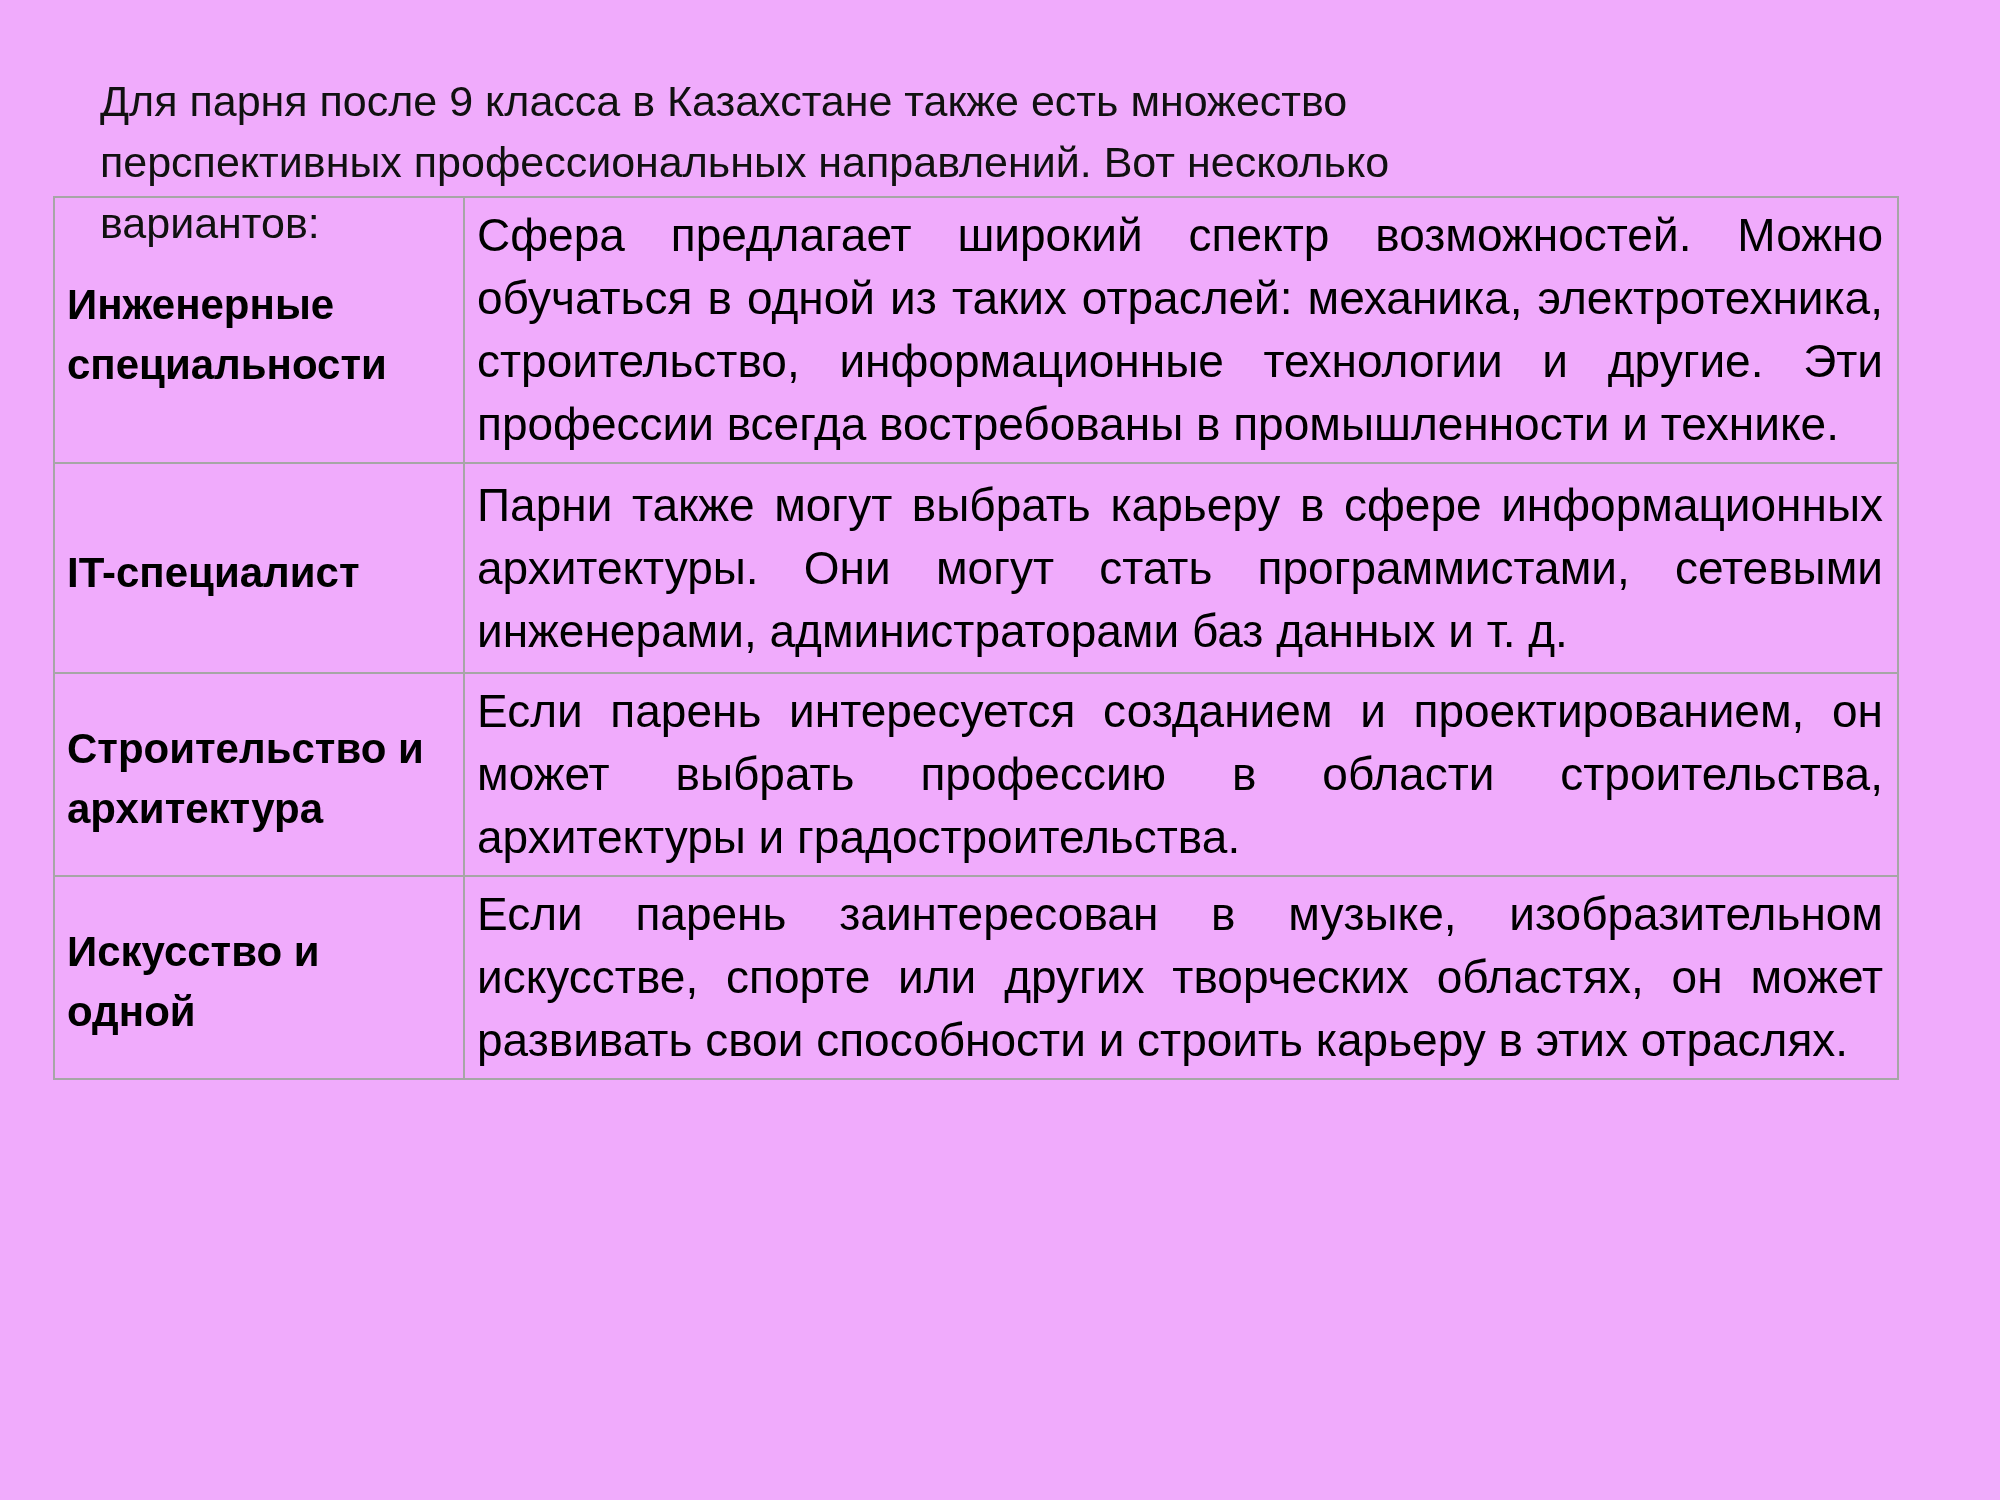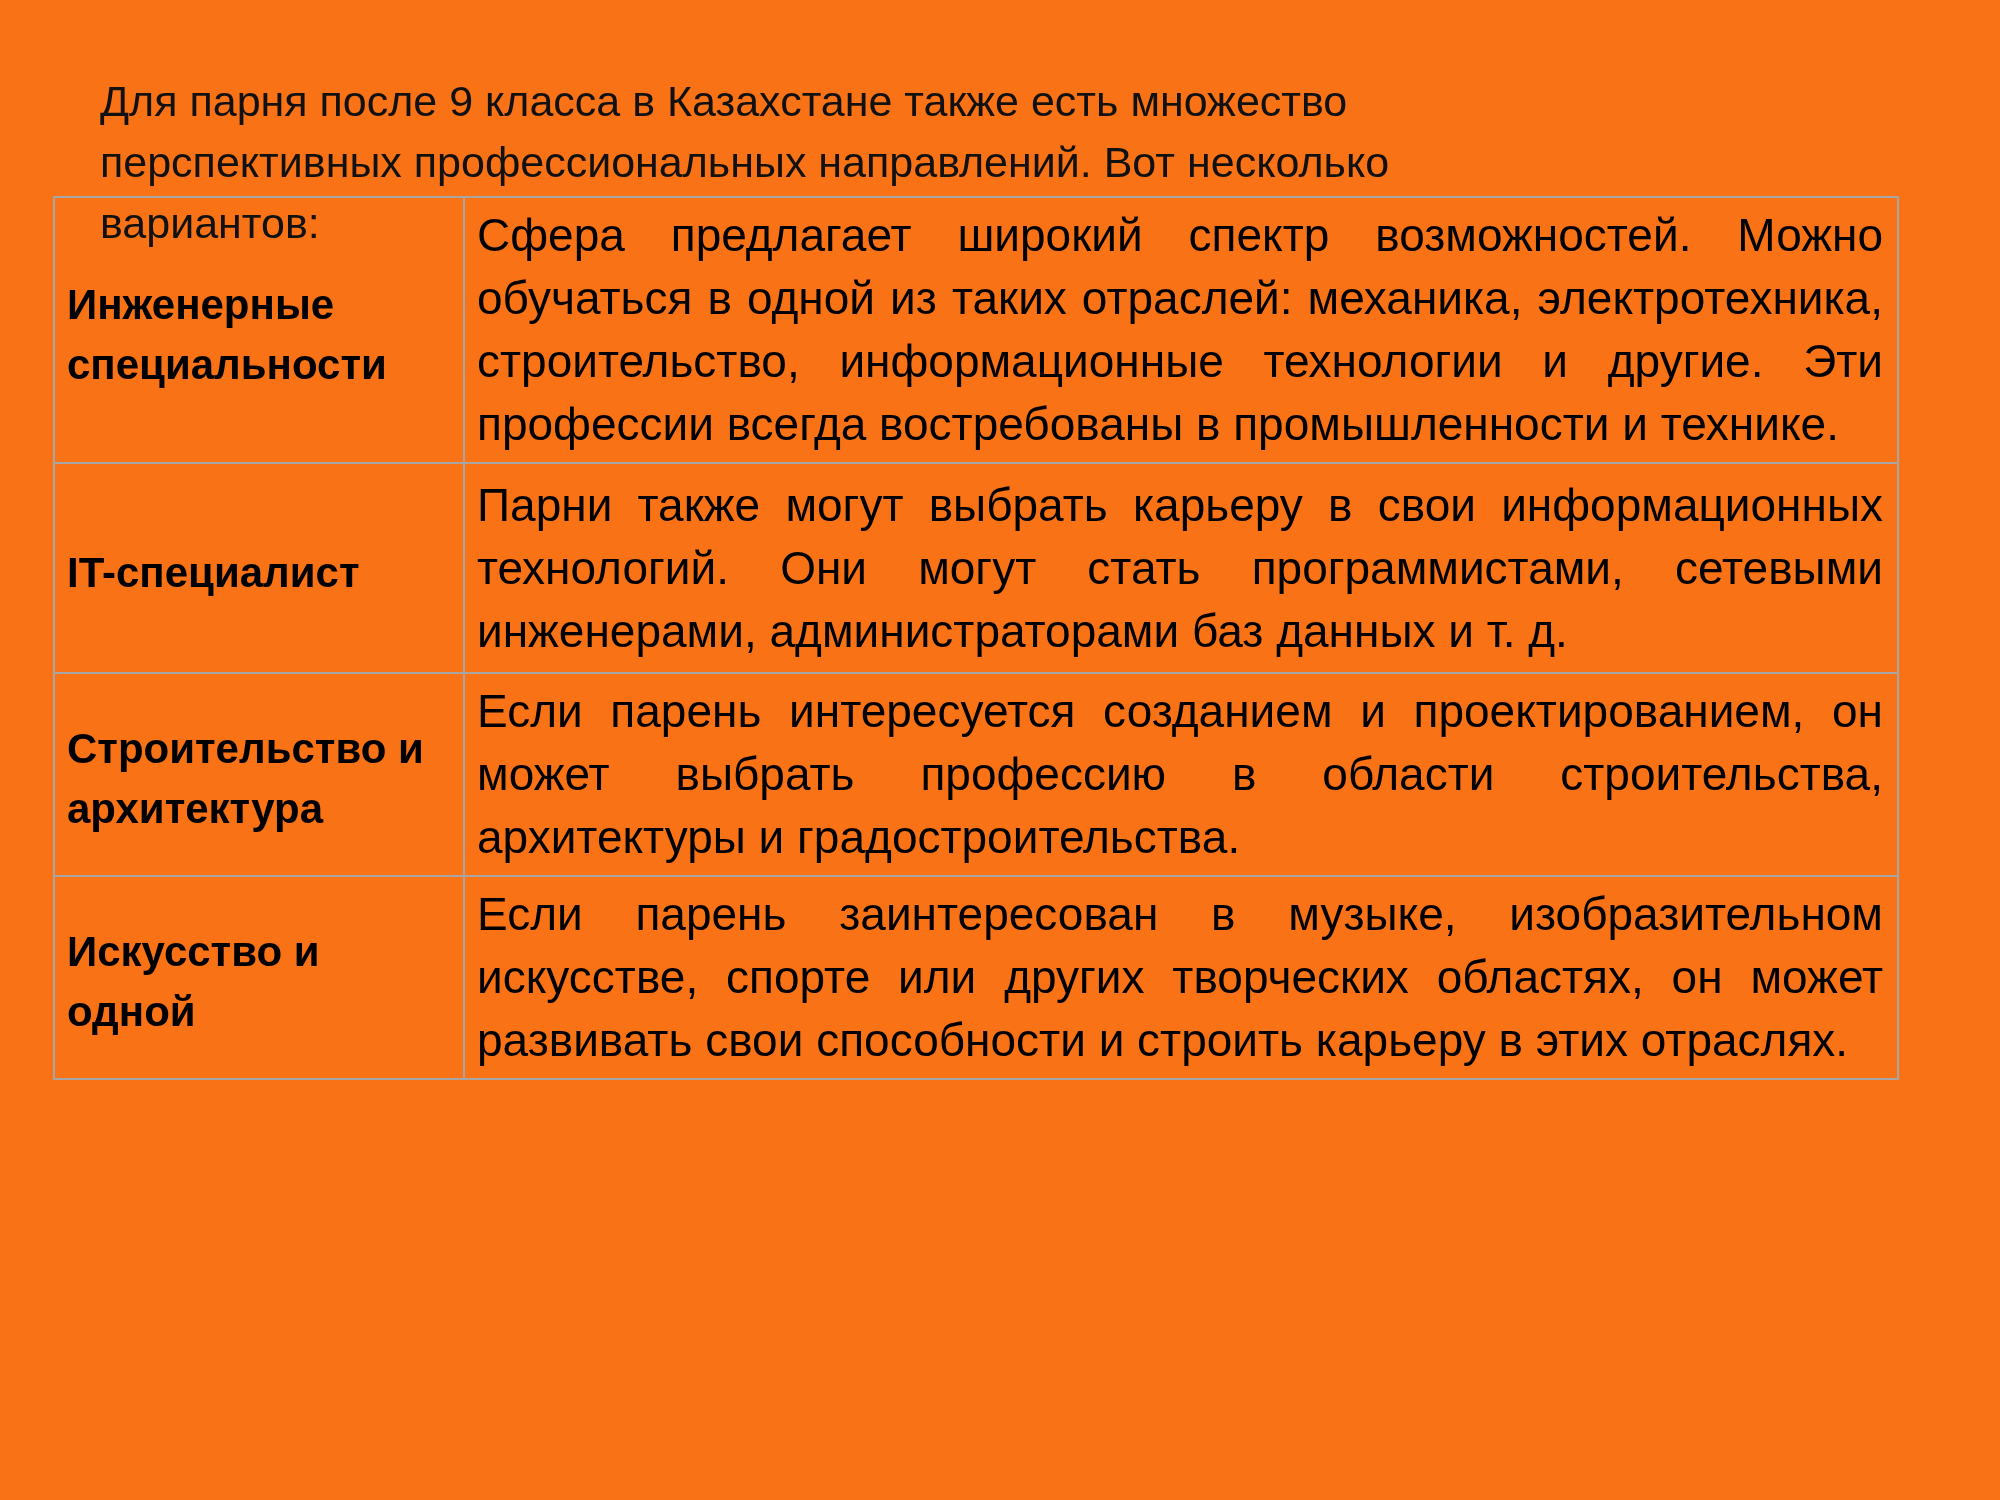--- a/index.html
+++ b/index.html
@@ -5,21 +5,21 @@
   * { box-sizing: border-box; }
   html, body { margin: 0; padding: 0; background: #ffffff; }
   body {
     width: 2000px; height: 1500px;
     font-family: "Liberation Sans", sans-serif;
     color: #000000;
   }
   .slide {
     position: relative;
     width: 2000px; height: 1500px;
-    background: #f97316;
+    background: #f0abfc;
     overflow: hidden;
   }
   .intro {
     position: absolute;
     left: 100px; top: 28px;
     width: 1430px;
     font-size: 43px;
     line-height: 61px;
     color: #111111;
   }
@@ -66,21 +66,21 @@
 
   <table class="career">
     <tbody>
       <tr class="row-1">
         <td class="label">Инженерные
 специальности</td>
         <td class="desc">Сфера предлагает широкий спектр возможностей. Можно обучаться в одной из таких отраслей: механика, электротехника, строительство, информационные технологии и другие. Эти профессии всегда востребованы в промышленности и технике.</td>
       </tr>
       <tr class="row-2">
         <td class="label">IT-специалист</td>
-        <td class="desc">Парни также могут выбрать карьеру в свои информационных технологий. Они могут стать программистами, сетевыми инженерами, администраторами баз данных и т. д.</td>
+        <td class="desc">Парни также могут выбрать карьеру в сфере информационных архитектуры. Они могут стать программистами, сетевыми инженерами, администраторами баз данных и т. д.</td>
       </tr>
       <tr class="row-3">
         <td class="label">Строительство и
 архитектура</td>
         <td class="desc">Если парень интересуется созданием и проектированием, он может выбрать профессию в области строительства, архитектуры и градостроительства.</td>
       </tr>
       <tr class="row-5">
         <td class="label">Искусство и одной</td>
         <td class="desc">Если парень заинтересован в музыке, изобразительном искусстве, спорте или других творческих областях, он может развивать свои способности и строить карьеру в этих отраслях.</td>
       </tr>

